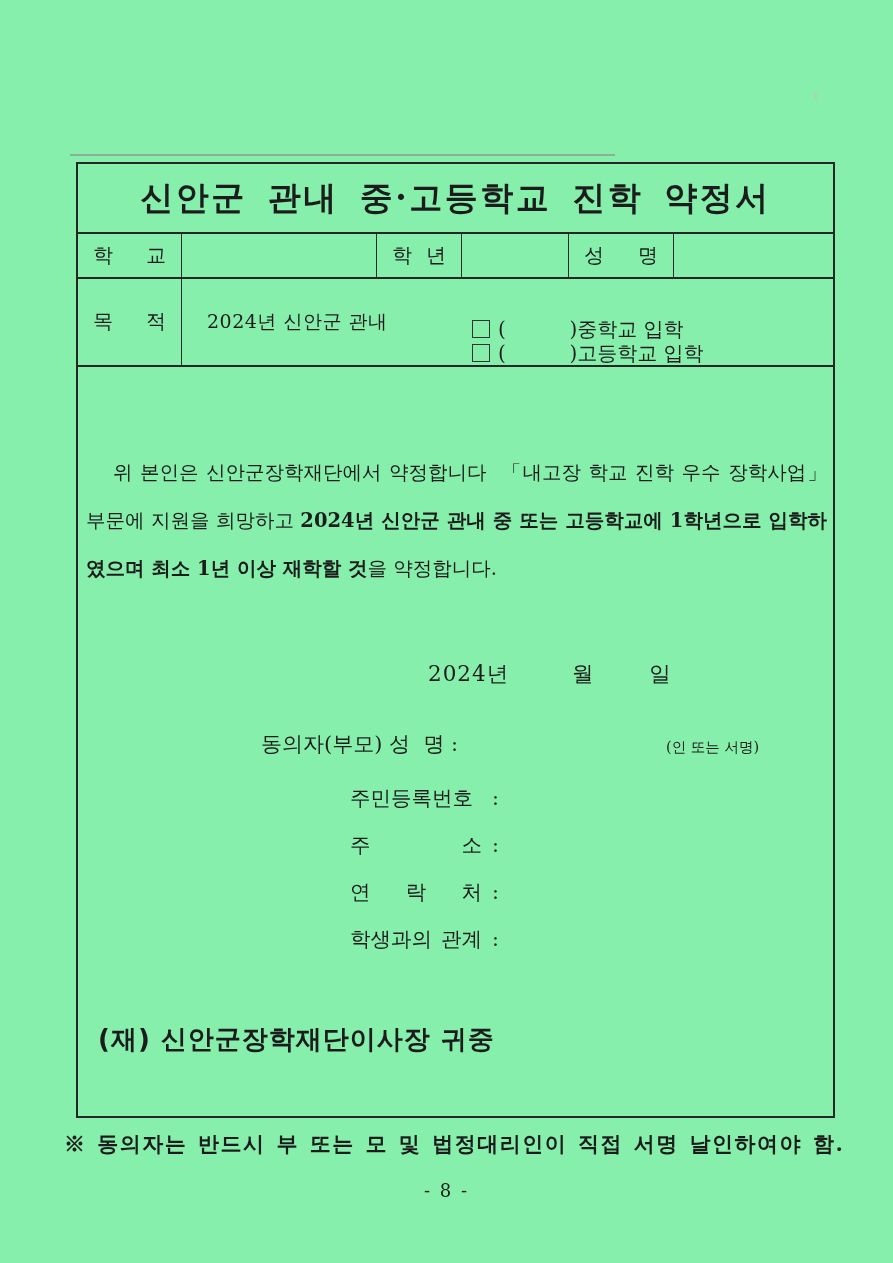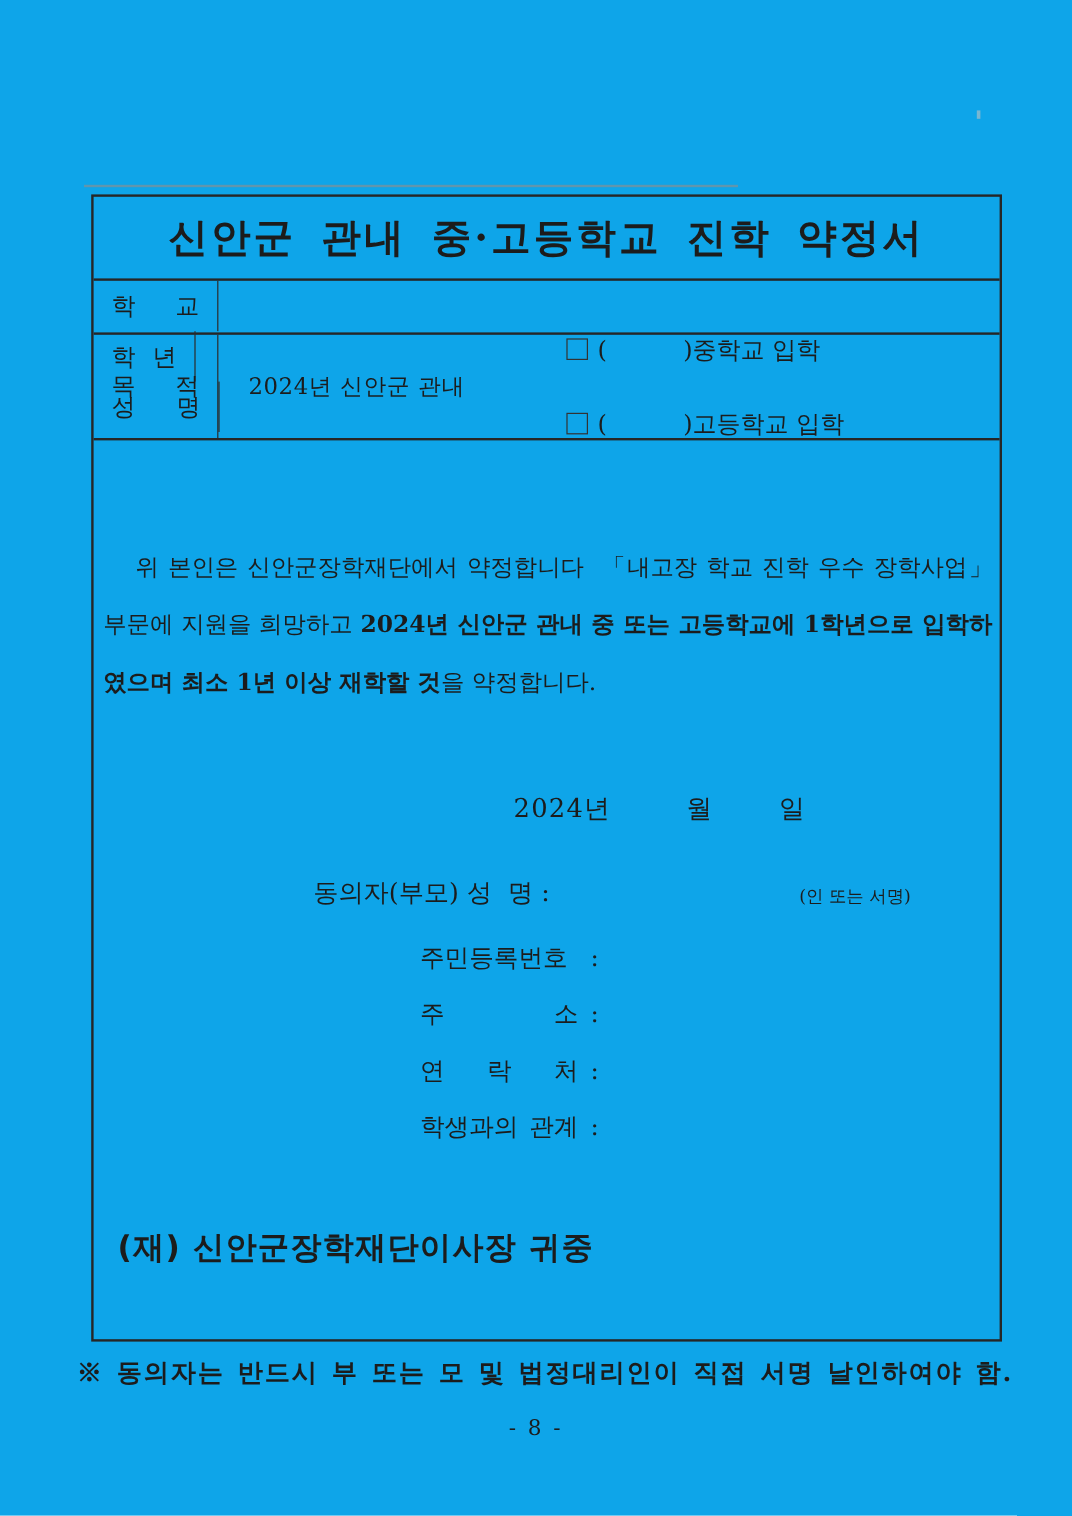--- a/index.html
+++ b/index.html
@@ -2,21 +2,21 @@
 <html><head>
 <meta charset="utf-8">
 <style>
   html, body { margin: 0; padding: 0; }
   body { background: #ffffff; }
 
   .page {
     position: relative;
     width: 893px;
     height: 1263px;
-    background: #0ea5e9;
+    background: #86efac;
     font-family: "DejaVu Serif", serif;
     color: #1c1c1c;
     overflow: hidden;
     text-decoration: underline;
   }
 
   
   .scan-line {
     position: absolute;
     left: 70px; top: 154px;
@@ -51,21 +51,21 @@
     font-weight: bold;
     letter-spacing: 2.5px;
     word-spacing: 7px;
   }
 
   .grid-row {
     display: flex;
     border-bottom: 2px solid #262626;
     box-sizing: border-box;
   }
-  .header-row { height: 45px; flex-direction: column; }
+  .header-row { height: 45px; }
   .purpose-row { height: 88px; }
 
   .cell {
     box-sizing: border-box;
     border-right: 1.5px solid #2c2c2c;
   }
   .cell:last-child { border-right: none; }
 
   .label-cell {
     padding: 0 15px;
@@ -97,22 +97,21 @@
     transform: translateY(-50%);
     font-size: 19px;
     letter-spacing: 0.5px;
     white-space: pre;
   }
   .purpose-options {
     position: absolute;
     left: 290px; top: 0; bottom: 0;
     display: flex;
     flex-direction: column;
-    justify-content: space-between;
-    gap: 17px;
+    justify-content: flex-end;
   }
   .option-row {
     display: flex;
     align-items: center;
     font-size: 20px;
     height: 24px;
   }
   .checkbox {
     display: inline-block;
     width: 16px; height: 16px;

